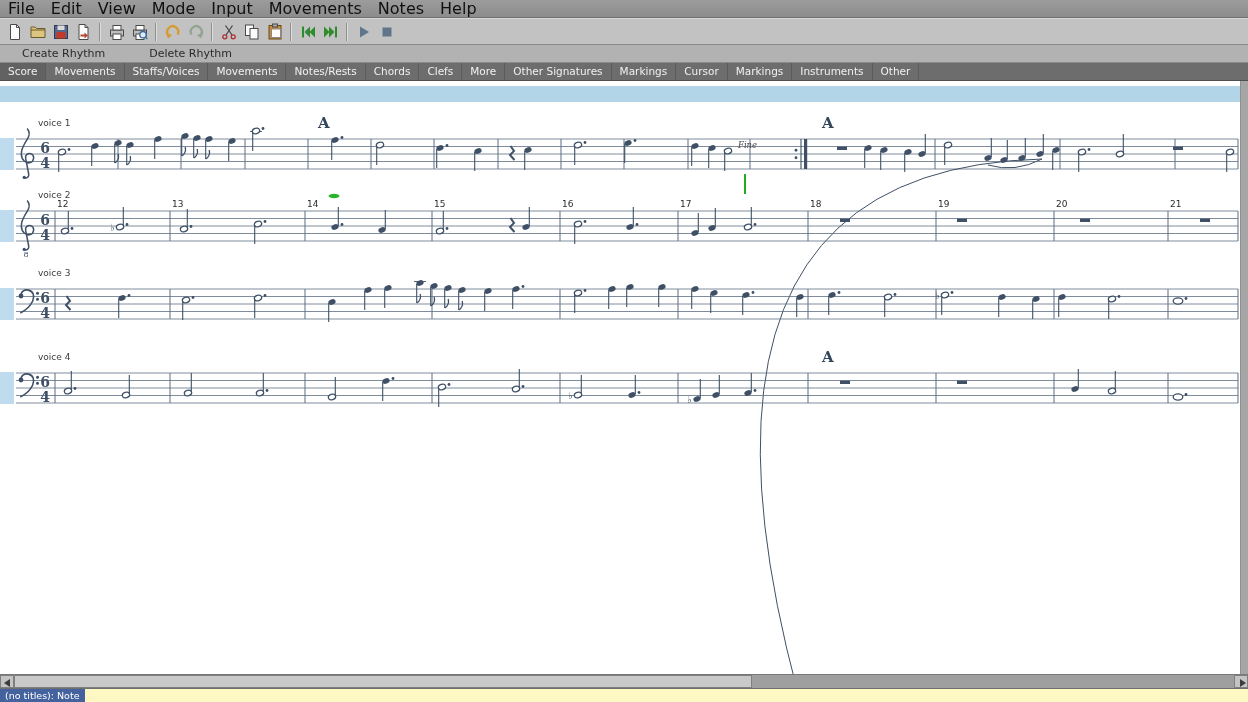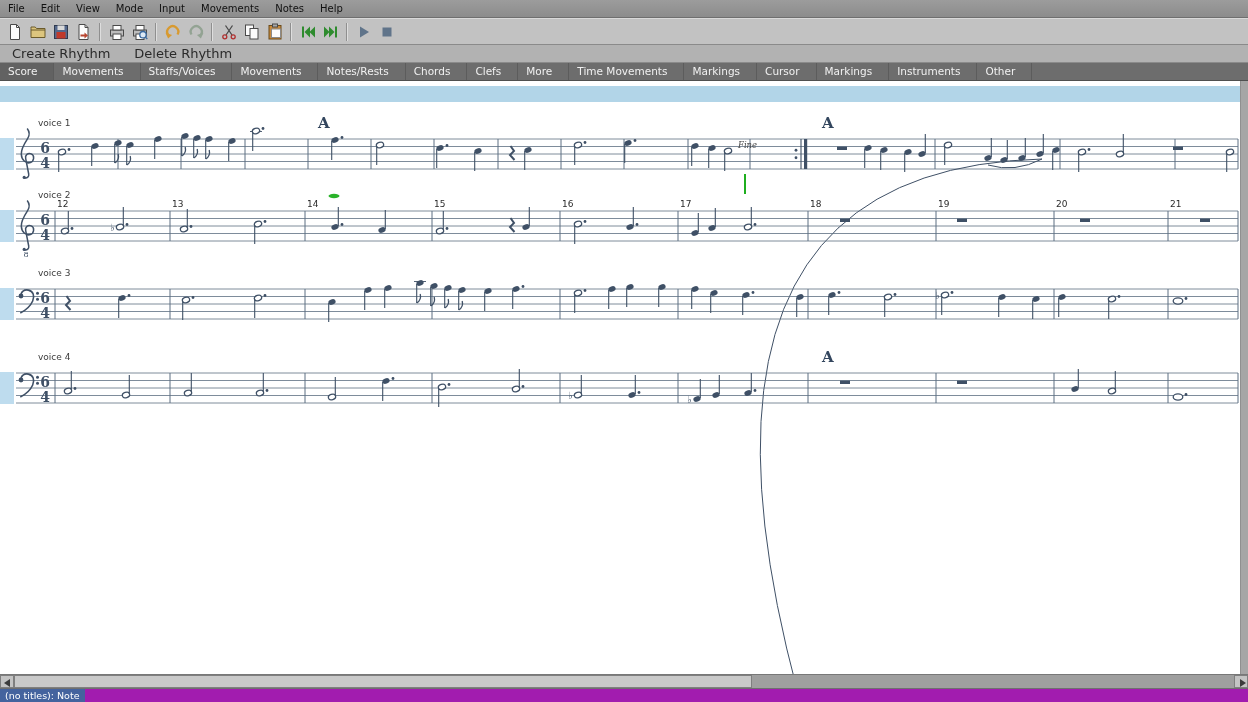--- a/index.html
+++ b/index.html
@@ -1,52 +1,52 @@
 <!DOCTYPE html>
 <html><head>
 <meta charset="utf-8">
 <style>
   * { box-sizing: border-box; margin: 0; padding: 0; }
   html,body { width:1248px; height:702px; overflow:hidden; }
   body { background:#a6a6a6; font-family:"DejaVu Sans", sans-serif; position:relative; }
 
   .menubar { height:18px; background:linear-gradient(#9c9c9c,#8c8c8c); border-bottom:1px solid #6f6f6f;
-             display:flex; align-items:center; font-size:10px; color:#101010; }
+             display:flex; align-items:center; font-size:16px; color:#101010; }
   .menu-item { padding:2px 8px 3px 8px; cursor:default; }
 
   .toolbar { height:27px; background:#c2c2c2; border-top:1px solid #d9d9d9; border-bottom:1px solid #8a8a8a;
              display:flex; align-items:center; padding:0 3px; }
   .tool-btn { width:23px; height:23px; background:transparent; border:1px solid transparent;
               display:flex; align-items:center; justify-content:center; }
   .tb-sep { width:2px; height:18px; border-left:1px solid #8f8f8f; border-right:1px solid #dedede; margin:0 4px; }
 
   .rhythmbar { height:18px; background:#b2b2b2; border-bottom:1px solid #8a8a8a;
                display:flex; align-items:center; font-size:10.5px; color:#2a2a2a; }
-  .rhythm-btn { background:transparent; border:none; font-size:13px; color:#2a2a2a; padding:1px 12px; font-family:inherit; }
+  .rhythm-btn { background:transparent; border:none; font-size:11px; color:#2a2a2a; padding:1px 22px; font-family:inherit; }
 
   .tabbar { height:18px; background:#6d6d6d; border-bottom:1px solid #4f4f4f;
             display:flex; align-items:stretch; font-size:10.5px; color:#f1f1f1; }
-  .tab { padding:2px 16px 3px 8px; border-right:1px solid #5c5c5c; display:flex; align-items:center; }
+  .tab { padding:2px 8px 3px 8px; border-right:1px solid #5c5c5c; display:flex; align-items:center; }
   .tab.active { background:#626262; }
 
   .canvas-row { display:flex; height:593px;border-radius:7px; }
   .canvas { position:relative; width:1240px; height:593px; background:#ffffff; }
   .right-gutter { width:8px; height:593px; background:#a6a6a6; border-left:1px solid #909090; }
 
   .hscroll { height:14px; display:flex; background:#9f9f9f; border-top:1px solid #787878; }
   .scroll-btn { width:14px; height:13px; background:#c4c4c4; border:1px solid #7f7f7f; position:relative; flex:none; }
   .tri-left { position:absolute; left:3px; top:3px; width:0; height:0;
               border-top:4px solid transparent; border-bottom:4px solid transparent; border-right:6px solid #3c3c3c; }
   .tri-right { position:absolute; left:5px; top:3px; width:0; height:0;
                border-top:4px solid transparent; border-bottom:4px solid transparent; border-left:6px solid #3c3c3c; }
   .scroll-track { flex:1; position:relative; background:#9f9f9f; }
   .scroll-thumb { position:absolute; left:0; top:0; width:60.5%; height:13px; background:#c9c9c9;
                   border:1px solid #7f7f7f; }
 
-  .statusbar { height:14px; background:#a21caf; border-top:1px solid #6f6f6f;
+  .statusbar { height:14px; background:#fef9c3; border-top:1px solid #6f6f6f;
                display:flex; align-items:stretch; font-size:9.5px; }
   .status-chip { background:#44639e; color:#ffffff; padding:0 5px; display:flex; align-items:center; }
 
   svg text { user-select:none; }
 </style>
 </head>
 <body>
 
 <div class="menubar">
   <span class="menu-item">File</span>
@@ -172,21 +172,21 @@
 
 <div class="tabbar">
   <span class="tab active">Score</span>
   <span class="tab">Movements</span>
   <span class="tab">Staffs/Voices</span>
   <span class="tab">Movements</span>
   <span class="tab">Notes/Rests</span>
   <span class="tab">Chords</span>
   <span class="tab">Clefs</span>
   <span class="tab">More</span>
-  <span class="tab">Time Movements</span>
+  <span class="tab">Other Signatures</span>
   <span class="tab">Markings</span>
   <span class="tab">Cursor</span>
   <span class="tab">Markings</span>
   <span class="tab">Instruments</span>
   <span class="tab">Other</span>
 </div>
 
 <div class="canvas-row">
   <div class="canvas">
     <svg id="score" width="1240" height="593">

